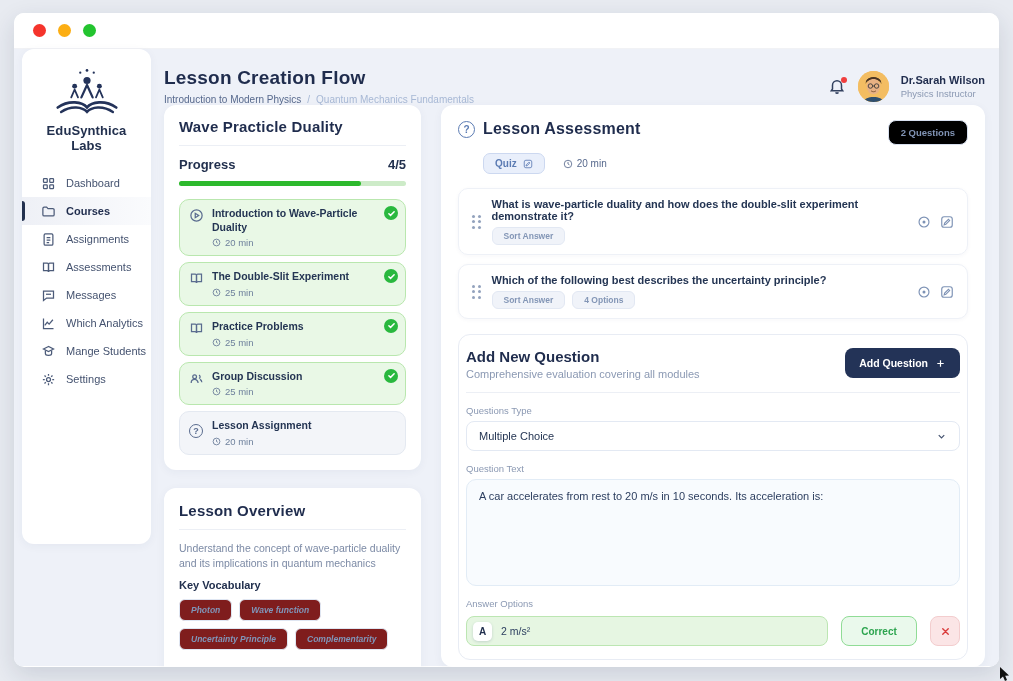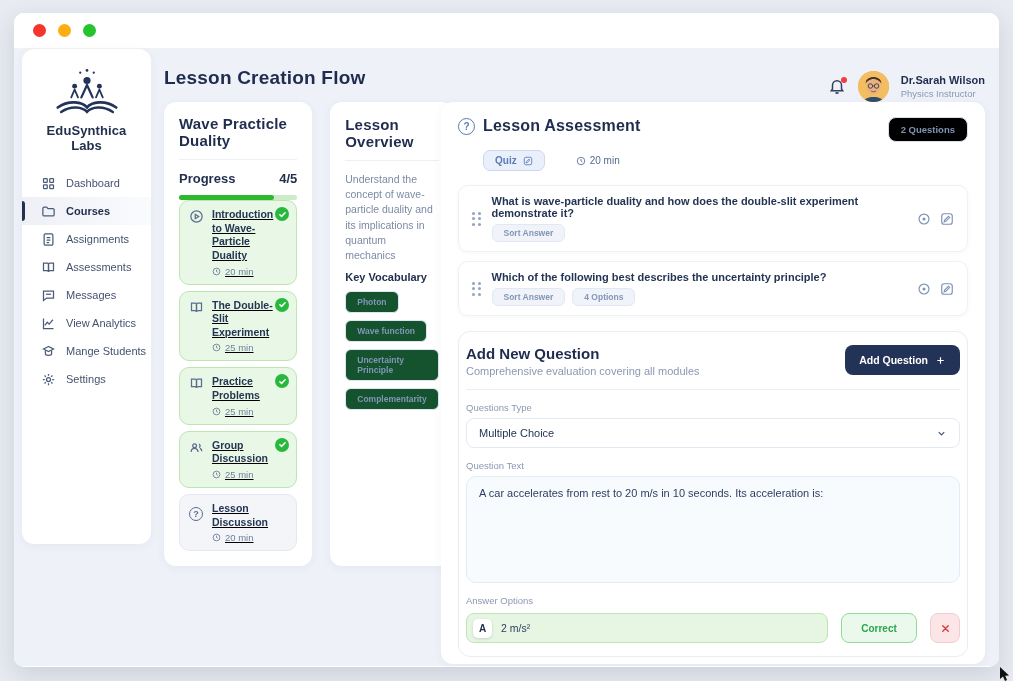--- a/index.html
+++ b/index.html
@@ -37,64 +37,64 @@
   .bc-2 { color:#a7b8d5; }
   .user-area { display:flex; align-items:center; gap:12px; padding-top:4px; }
   .bell { position:relative; width:18px; height:20px; color:#32415f; cursor:pointer; }
   .bell svg { width:18px; height:18px; }
   .bell .ndot { position:absolute; right:-1px; top:0; width:6px; height:6px; background:#f03e3e; border-radius:50%; }
   .avatar { width:31px; height:31px; border-radius:50%; overflow:hidden; background:#f3bd62; flex-shrink:0; cursor:pointer; }
   .user-name { font-size:11px; font-weight:bold; color:#1f2c4d; }
   .user-role { font-size:9.5px; color:#8b99b3; margin-top:2px; }
 
   .columns { display:flex; gap:20px; align-items:flex-start; }
-  .left-col { width:257px; flex-shrink:0; display:flex; flex-direction:row; gap:18px; }
+  .left-col { width:257px; flex-shrink:0; display:flex; flex-direction:column; gap:18px; }
   .right-col { flex:1; }
   .card { background:#fff; border-radius:12px; box-shadow:0 2px 10px rgba(40,60,100,.05); }
 
   
   .module-card { padding:13px 15px 15px; }
   .card-h2 { font-size:15px; font-weight:bold; color:#1f2c4d; letter-spacing:.2px; }
   .divider { height:1px; background:#eceff5; margin:10px 0 11px; }
   .progress-row { display:flex; justify-content:space-between; font-size:13px; font-weight:bold; color:#22304e; }
   .progress-track { height:5px; background:#cdebc8; border-radius:3px; margin-top:9px; }
   .progress-fill { height:5px; background:#2db92d; border-radius:3px; }
-  .module-list { display:flex; flex-direction:column; gap:6px;text-decoration:underline; }
+  .module-list { margin-top:13px; display:flex; flex-direction:column; gap:6px; }
   .module-item { position:relative; display:flex; gap:8px; padding:7px 9px; border-radius:10px;
                  border:1px solid #e4e9f1; background:#f3f5f9; cursor:pointer; }
   .module-item.done { background:#e9f8e6; border-color:#b9e7ae; }
   .mi-icon { width:15px; height:15px; color:#5a6c8f; margin-top:1px; flex-shrink:0; }
   .mi-icon svg { width:15px; height:15px; }
   .mi-icon .qmark { display:inline-flex; width:14px; height:14px; border:1.3px solid #5a6c8f; border-radius:50%;
                     font-size:9px; align-items:center; justify-content:center; color:#5a6c8f; font-weight:bold; }
   .mi-title { font-size:10.5px; font-weight:bold; color:#243553; line-height:1.3; padding-right:14px; }
   .mi-meta { display:flex; align-items:center; gap:4px; font-size:9.5px; color:#6e809c; margin-top:3px; }
   .mi-meta svg { width:9px; height:9px; }
   .mi-check { position:absolute; top:6px; right:7px; width:14px; height:14px; background:#29b83e;
               border-radius:50%; display:flex; align-items:center; justify-content:center; }
   .mi-check svg { width:9px; height:9px; }
 
   
   .overview-card { padding:14px 15px 32px; }
   .ov-desc { font-size:10.5px; color:#7c8aa5; line-height:1.45; margin-top:1px; }
   .ov-vlabel { font-size:11px; font-weight:bold; color:#22304e; margin-top:8px; }
   .chips { display:flex; flex-wrap:wrap; gap:7px; margin-top:8px; }
-  .chip { font-size:8.5px; color:#8096ba; background:#14532d; border:1px solid #dfe6f2;
-          border-radius:6px; padding:5px 11px; font-weight:bold; cursor:pointer; }
+  .chip { font-size:8.5px; color:#8096ba; background:#7f1d1d; border:1px solid #dfe6f2;
+          border-radius:6px; padding:5px 11px; font-weight:bold; cursor:pointer;font-style:italic; }
 
   
   .assessment-card { padding:15px 17px; height:562px; }
   .as-head { display:flex; justify-content:space-between; align-items:flex-start; }
   .as-title-row { display:flex; align-items:center; gap:8px; }
   .q-circle { width:17px; height:17px; border:1.5px solid #5b7bb3; border-radius:50%; color:#5b7bb3;
               font-size:10px; font-weight:bold; display:flex; align-items:center; justify-content:center; }
   .as-title { font-size:16px; font-weight:bold; color:#1f2c4d; letter-spacing:.2px; }
   .count-badge { font-size:9.5px; color:#8093b4; background:#000000; border:1px solid #d8e0ef;
                  border-radius:8px; padding:6px 12px; font-weight:bold; }
-  .as-meta { display:flex; align-items:center; gap:31px; margin:8px 0 0 25px; }
+  .as-meta { display:flex; align-items:center; gap:18px; margin:8px 0 0 25px; }
   .quiz-badge { display:flex; align-items:center; gap:6px; font-size:10px; font-weight:bold; color:#5b7bb3;
                 background:#e9effb; border:1px solid #ccd8f0; border-radius:7px; padding:4px 11px; cursor:pointer; }
   .quiz-badge svg { width:10px; height:10px; }
   .as-duration { display:flex; align-items:center; gap:4px; font-size:10px; color:#57698d; }
   .as-duration svg { width:10px; height:10px; }
 
   .q-rows { margin-top:14px; display:flex; flex-direction:column; gap:9px; }
   .q-row { display:flex; align-items:center; gap:11px; border:1px solid #eef1f7; border-radius:10px;
            padding:9px 13px; box-shadow:0 1px 4px rgba(40,60,100,.04); background:#fff; }
   .drag { display:grid; grid-template-columns:3px 3px; gap:2.5px; cursor:grab; }
@@ -222,21 +222,21 @@
             </span>
             <span>Messages</span>
           </div>
           <div class="nav-item">
             <span class="nav-ic">
               <svg viewBox="0 0 24 24" fill="none" stroke="currentColor" stroke-width="2">
                   <path d="M4 4v16h16"></path>
                   <path d="M6 15l4-5 3 3 6-7"></path>
                 </svg>
             </span>
-            <span>View Analytics</span>
+            <span>Which Analytics</span>
           </div>
           <div class="nav-item">
             <span class="nav-ic">
               <svg viewBox="0 0 24 24" fill="none" stroke="currentColor" stroke-width="2">
                   <path d="M12 4 4 8l8 4 8-4z"></path>
                   <path d="M7 10.5V15c0 1.5 2.2 3 5 3s5-1.5 5-3v-4.5"></path>
                 </svg>
             </span>
             <span>Mange Students</span>
           </div>
@@ -250,20 +250,23 @@
             <span>Settings</span>
           </div>
         </nav>
       </aside>
 
       <main class="main">
 
         <div class="page-header">
           <div>
             <div class="page-title">Lesson Creation Flow</div>
+            <div class="breadcrumb">
+              <span class="bc-1">Introduction to Modern Physics</span><span class="bc-sep">/</span><span class="bc-2">Quantum Mechanics Fundamentals</span>
+            </div>
           </div>
           <div class="user-area">
             <span class="bell">
               <svg viewBox="0 0 24 24" fill="none" stroke="currentColor" stroke-width="2">
                   <path d="M18 16v-5a6 6 0 1 0-12 0v5l-1.6 2.4h15.2z"></path>
                   <path d="M10.2 20.5a2 2 0 0 0 3.6 0"></path>
                 </svg>
               <span class="ndot"></span>
             </span>
             <span class="avatar">
@@ -396,21 +399,21 @@
                         <path d="M5 12.5l4.5 4.5L19 7.5"></path>
                       </svg>
                   </span>
                 </div>
 
                 <div class="module-item">
                   <span class="mi-icon">
                     <span class="qmark">?</span>
                   </span>
                   <div class="mi-body">
-                    <div class="mi-title">Lesson Discussion</div>
+                    <div class="mi-title">Lesson Assignment</div>
                     <div class="mi-meta">
                       <svg viewBox="0 0 24 24" fill="none" stroke="currentColor" stroke-width="2.4">
                           <circle cx="12" cy="12" r="9"></circle>
                           <path d="M12 7v5l3.5 2"></path>
                         </svg>
                       <span>20 min</span>
                     </div>
                   </div>
                 </div>
 

